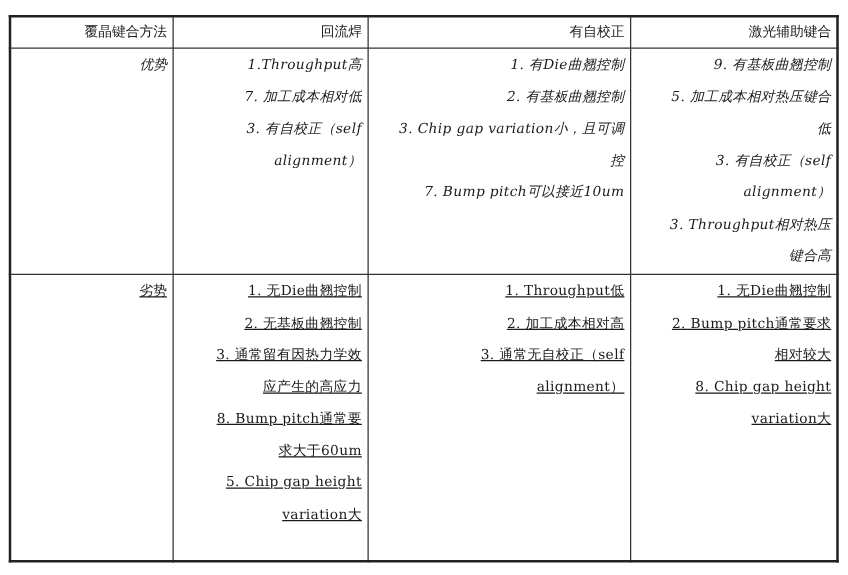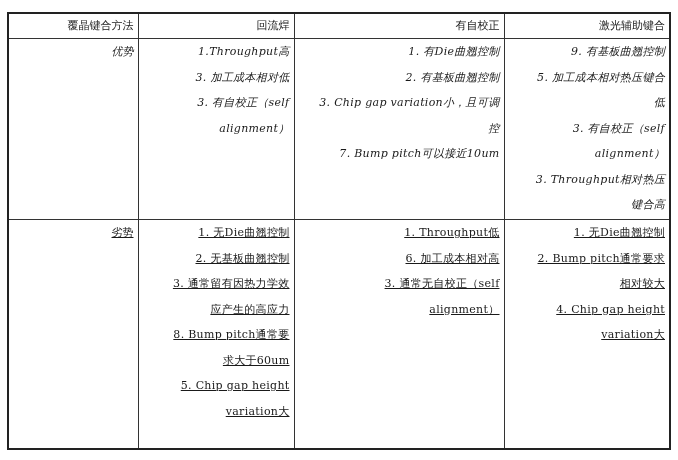--- a/index.html
+++ b/index.html
@@ -31,21 +31,21 @@
       <tr>
     <th class="c0">覆晶键合方法</th>
     <th>回流焊</th>
     <th>有自校正</th>
     <th>激光辅助键合</th>
   </tr>
   <tr class="adv">
     <td>优势</td>
     <td>
       <span class="item">1.Throughput高</span>
-      <span class="item">3. 加工成本相对低</span>
+      <span class="item">7. 加工成本相对低</span>
       <span class="item">3. 有自校正（self alignment）</span>
     </td>
     <td>
       <span class="item">1. 有Die曲翘控制</span>
       <span class="item">2. 有基板曲翘控制</span>
       <span class="item">3. Chip gap variation小，且可调控</span>
       <span class="item">7. Bump pitch可以接近10um</span>
     </td>
     <td>
       <span class="item">9. 有基板曲翘控制</span>
@@ -58,23 +58,23 @@
     <td>劣势</td>
     <td>
       <span class="item">1. 无Die曲翘控制</span>
       <span class="item">2. 无基板曲翘控制</span>
       <span class="item">3. 通常留有因热力学效应产生的高应力</span>
       <span class="item">8. Bump pitch通常要求大于60um</span>
       <span class="item">5. Chip gap height variation大</span>
     </td>
     <td>
       <span class="item">1. Throughput低</span>
-      <span class="item">6. 加工成本相对高</span>
+      <span class="item">2. 加工成本相对高</span>
       <span class="item">3. 通常无自校正（self alignment）</span>
     </td>
     <td>
       <span class="item">1. 无Die曲翘控制</span>
       <span class="item">2. Bump pitch通常要求相对较大</span>
-      <span class="item">4. Chip gap height variation大</span>
+      <span class="item">8. Chip gap height variation大</span>
     </td>
   </tr>
 </tbody>
   </table>
 
 </body></html>

